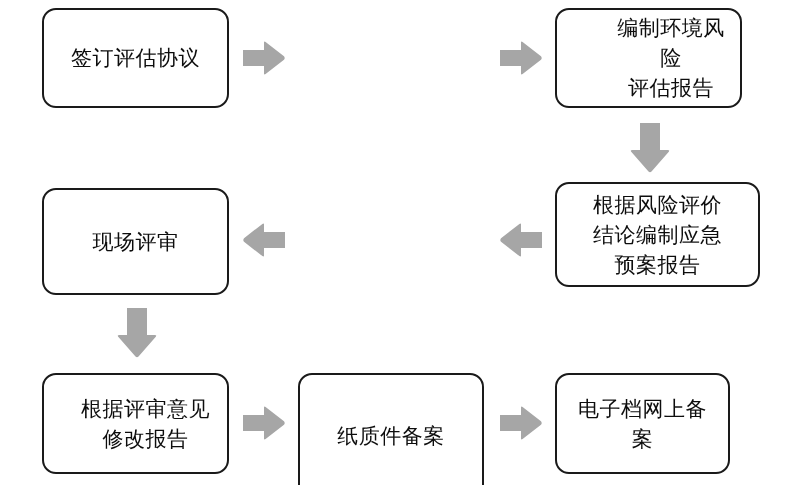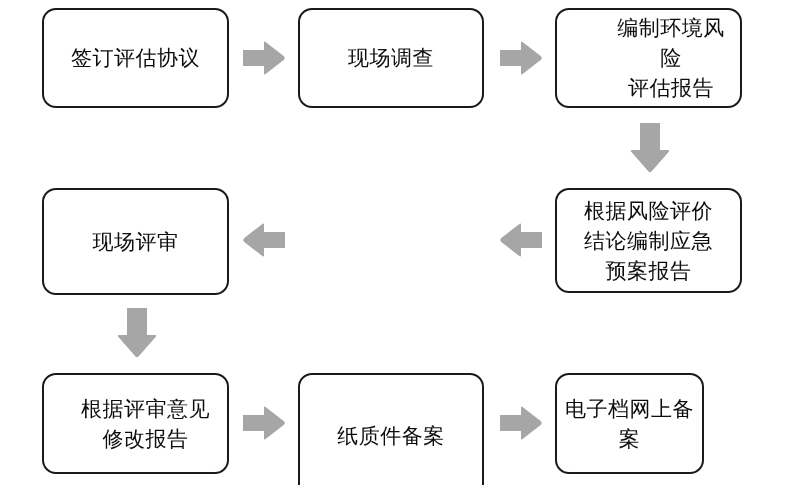--- a/index.html
+++ b/index.html
@@ -57,23 +57,20 @@
   <div class="node" style="left:42px; top:8px; width:187px; height:100px;text-align:right;">
     <span class="node-label">签订评估协议</span>
   </div>
 
   <div class="arrow" style="left:243px; top:41px; width:42px; height:34px;">
     <svg viewBox="0 0 42 34" preserveAspectRatio="none" aria-hidden="true">
       <path d="M0,9 L21,9 L21,1.5 Q21,0 22.6,0.9 L41,15.2 Q42.4,17 41,18.8 L22.6,33.1 Q21,34 21,32.5 L21,25 L0,25 Z" fill="#A6A6A6"></path>
     </svg>
   </div>
 
-  <div class="node" style="left:298px; top:8px; width:186px; height:100px;">
-    <span class="node-label">现场调查</span>
-  </div>
 
   <div class="arrow" style="left:500px; top:41px; width:42px; height:34px;">
     <svg viewBox="0 0 42 34" preserveAspectRatio="none" aria-hidden="true">
       <path d="M0,9 L21,9 L21,1.5 Q21,0 22.6,0.9 L41,15.2 Q42.4,17 41,18.8 L22.6,33.1 Q21,34 21,32.5 L21,25 L0,25 Z" fill="#A6A6A6"></path>
     </svg>
   </div>
 
   <div class="node" style="left:555px; top:8px; width:187px; height:100px;padding-left:45px;">
     <span class="node-label">编制环境风险
 评估报告</span>
@@ -95,21 +92,21 @@
     </svg>
   </div>
 
 
   <div class="arrow" style="left:500px; top:223px; width:42px; height:34px;">
     <svg viewBox="0 0 42 34" preserveAspectRatio="none" aria-hidden="true">
       <path d="M42,9 L21,9 L21,1.5 Q21,0 19.4,0.9 L1,15.2 Q-0.4,17 1,18.8 L19.4,33.1 Q21,34 21,32.5 L21,25 L42,25 Z" fill="#A6A6A6"></path>
     </svg>
   </div>
 
-  <div class="node" style="left:555px; top:188px; width:187px; height:105px;">
+  <div class="node" style="left:555px; top:182px; width:205px; height:105px;">
     <span class="node-label">根据风险评价
 结论编制应急
 预案报告</span>
   </div>
 
   <div class="arrow" style="left:117px; top:308px; width:40px; height:50px;">
     <svg viewBox="0 0 40 50" preserveAspectRatio="none" aria-hidden="true">
       <path d="M10,0 L30,0 L30,27 L38,27 Q40,27 38.8,28.7 L21.5,48.5 Q20,50 18.5,48.5 L1.2,28.7 Q0,27 2,27 L10,27 Z" fill="#A6A6A6"></path>
     </svg>
   </div>
@@ -128,18 +125,18 @@
   <div class="node" style="left:298px; top:373px; width:186px; height:125px;">
     <span class="node-label">纸质件备案</span>
   </div>
 
   <div class="arrow" style="left:500px; top:406px; width:42px; height:34px;">
     <svg viewBox="0 0 42 34" preserveAspectRatio="none" aria-hidden="true">
       <path d="M0,9 L21,9 L21,1.5 Q21,0 22.6,0.9 L41,15.2 Q42.4,17 41,18.8 L22.6,33.1 Q21,34 21,32.5 L21,25 L0,25 Z" fill="#A6A6A6"></path>
     </svg>
   </div>
 
-  <div class="node" style="left:555px; top:373px; width:149px; height:101px;">
+  <div class="node" style="left:555px; top:373px; width:175px; height:101px;">
     <span class="node-label">电子档网上备
 案</span>
   </div>
 
 </div>
 
 </body></html>

